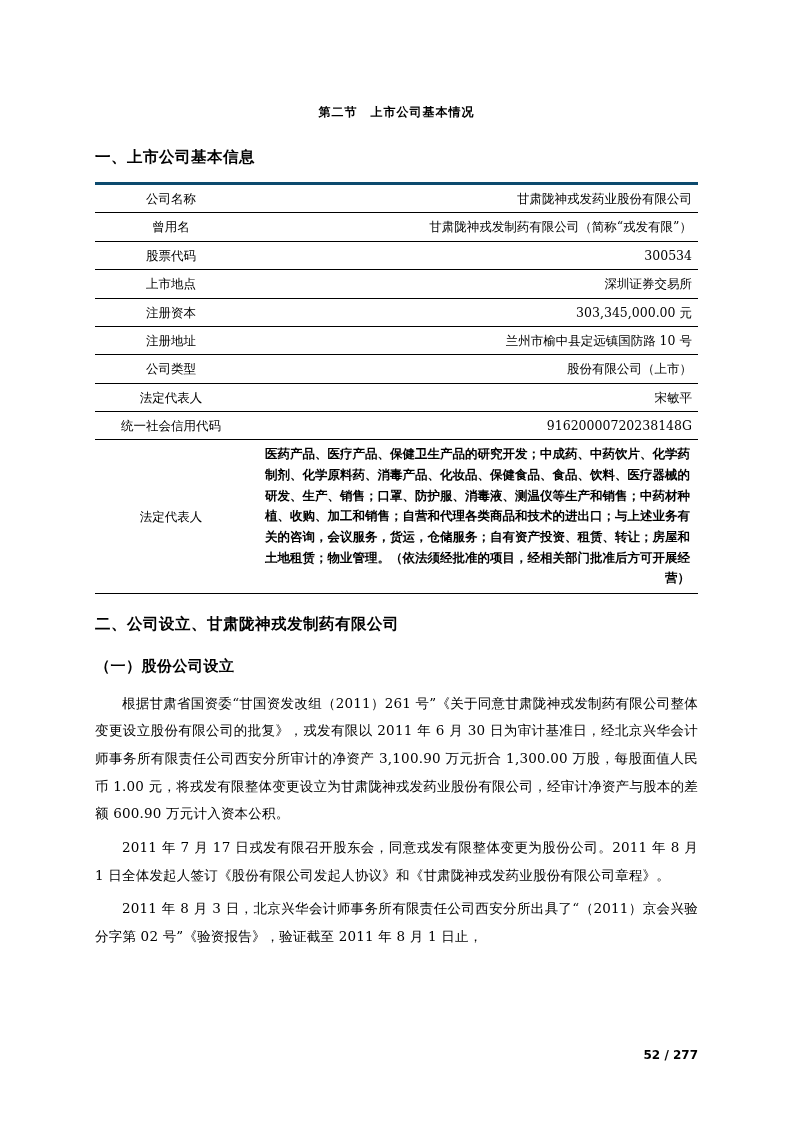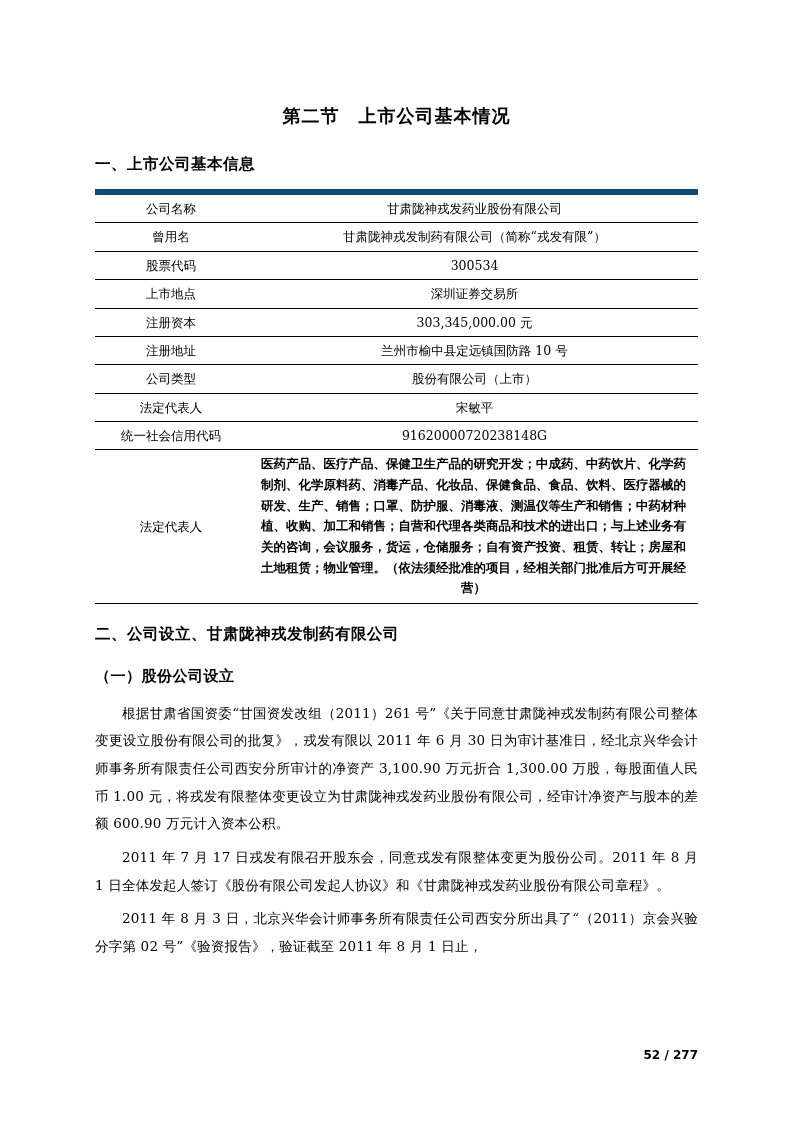--- a/index.html
+++ b/index.html
@@ -16,21 +16,21 @@
   }
   .page {
     width: 793px;
     height: 1122px;
     box-sizing: border-box;
     padding: 92px 95px 40px 95px;
     position: relative;
   }
   .doc-title {
     text-align: center;
-    font-size: 18px;
+    font-size: 12px;
     font-weight: bold;
     letter-spacing: 1px;
     margin: 12px 0 26px 0;
     font-family: "DejaVu Sans", "Liberation Sans", sans-serif;
   }
   .h2 {
     font-size: 15.5px;
     font-weight: bold;
     margin: 20px 0 14px 0;
     font-family: "DejaVu Sans", "Liberation Sans", sans-serif;
@@ -44,34 +44,34 @@
     letter-spacing: 0.5px;
   }
   table.info {
     width: 100%;
     border-collapse: collapse;
     font-size: 12.5px;
     margin-top: 4px;
     margin-bottom: 6px;
   }
   table.info td {
-    border-top: 6px solid #0c4a6e;
+    border-top: 3px solid #0c4a6e;
     border-bottom: 1px solid #000;
     padding: 4px 6px;
     vertical-align: middle;
     line-height: 1.55;
   }
   table.info tr td.label {
     width: 140px;
     text-align: center;
     white-space: nowrap;
   }
   table.info tr td.value {
     padding-left: 10px;
-    text-align: center;
+    text-align: right;
   }
   table.info tr:not(:first-child) td {
     border-top: none;
   }
   table.info td.scope-value {
     text-align: justify;
     line-height: 1.65;
     padding-right: 8px;
     font-weight: bold;
   }

